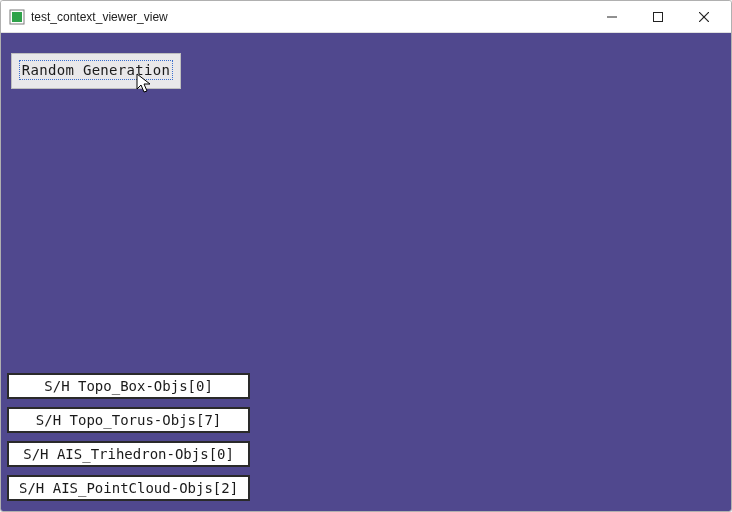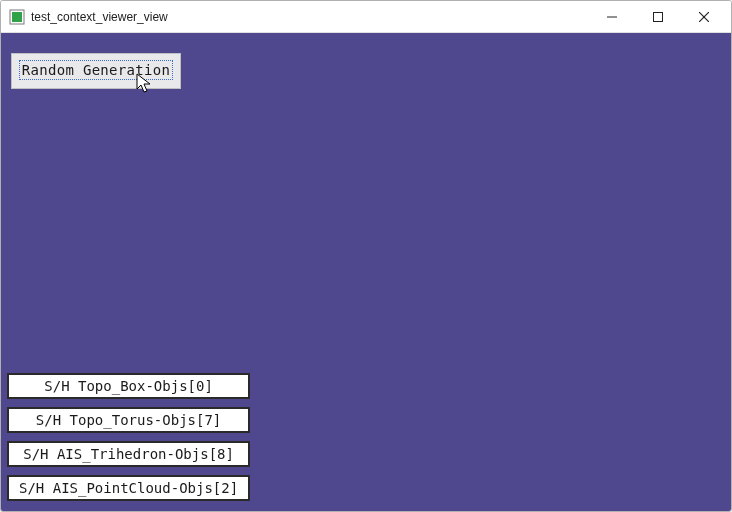--- a/index.html
+++ b/index.html
@@ -152,18 +152,18 @@
 
     <div class="cursor">
       <svg width="16" height="22" viewBox="0 0 16 22">
         <path d="M1 1 L1 16 L5 12 L8 19 L11 18 L8 11 L14 11 Z" fill="#ffffff" stroke="#000000" stroke-width="1" stroke-linejoin="round"></path>
       </svg>
     </div>
 
     <div class="toggle-stack">
       <div class="toggle-btn">S/H Topo_Box-Objs[0]</div>
       <div class="toggle-btn">S/H Topo_Torus-Objs[7]</div>
-      <div class="toggle-btn">S/H AIS_Trihedron-Objs[8]</div>
+      <div class="toggle-btn">S/H AIS_Trihedron-Objs[0]</div>
       <div class="toggle-btn">S/H AIS_PointCloud-Objs[2]</div>
     </div>
 
   </div>
 </div>
 
 </body></html>

